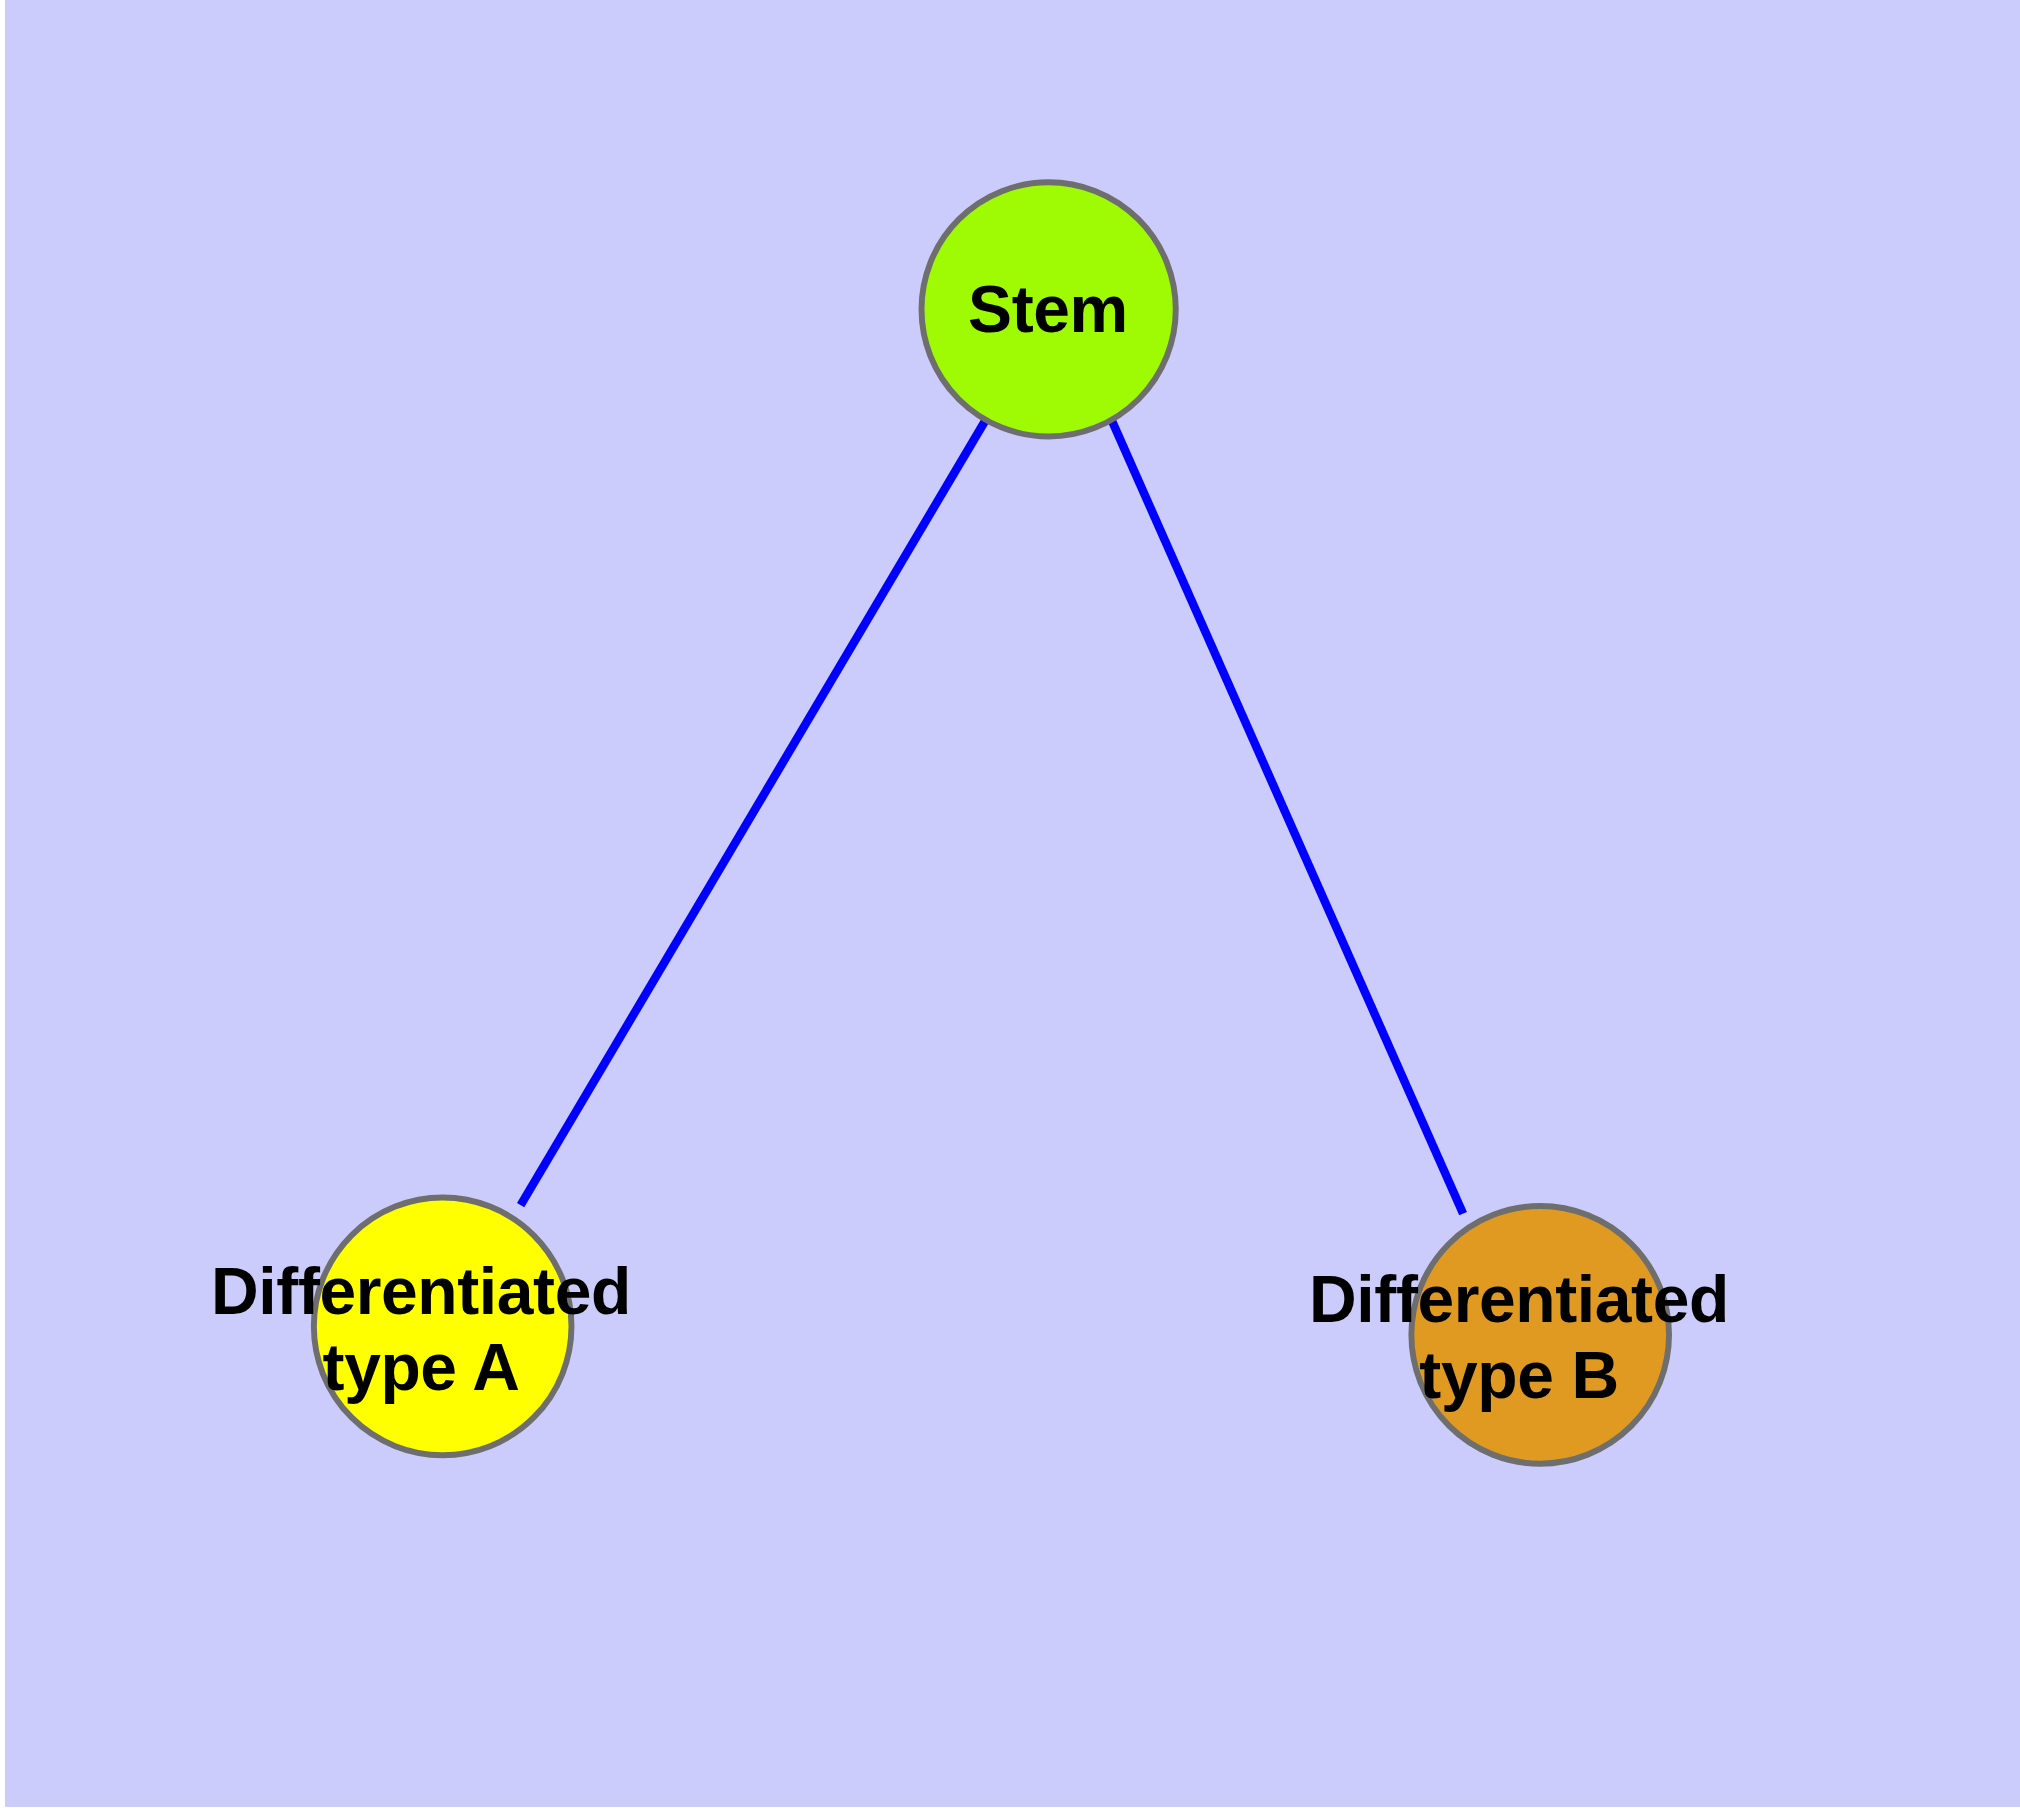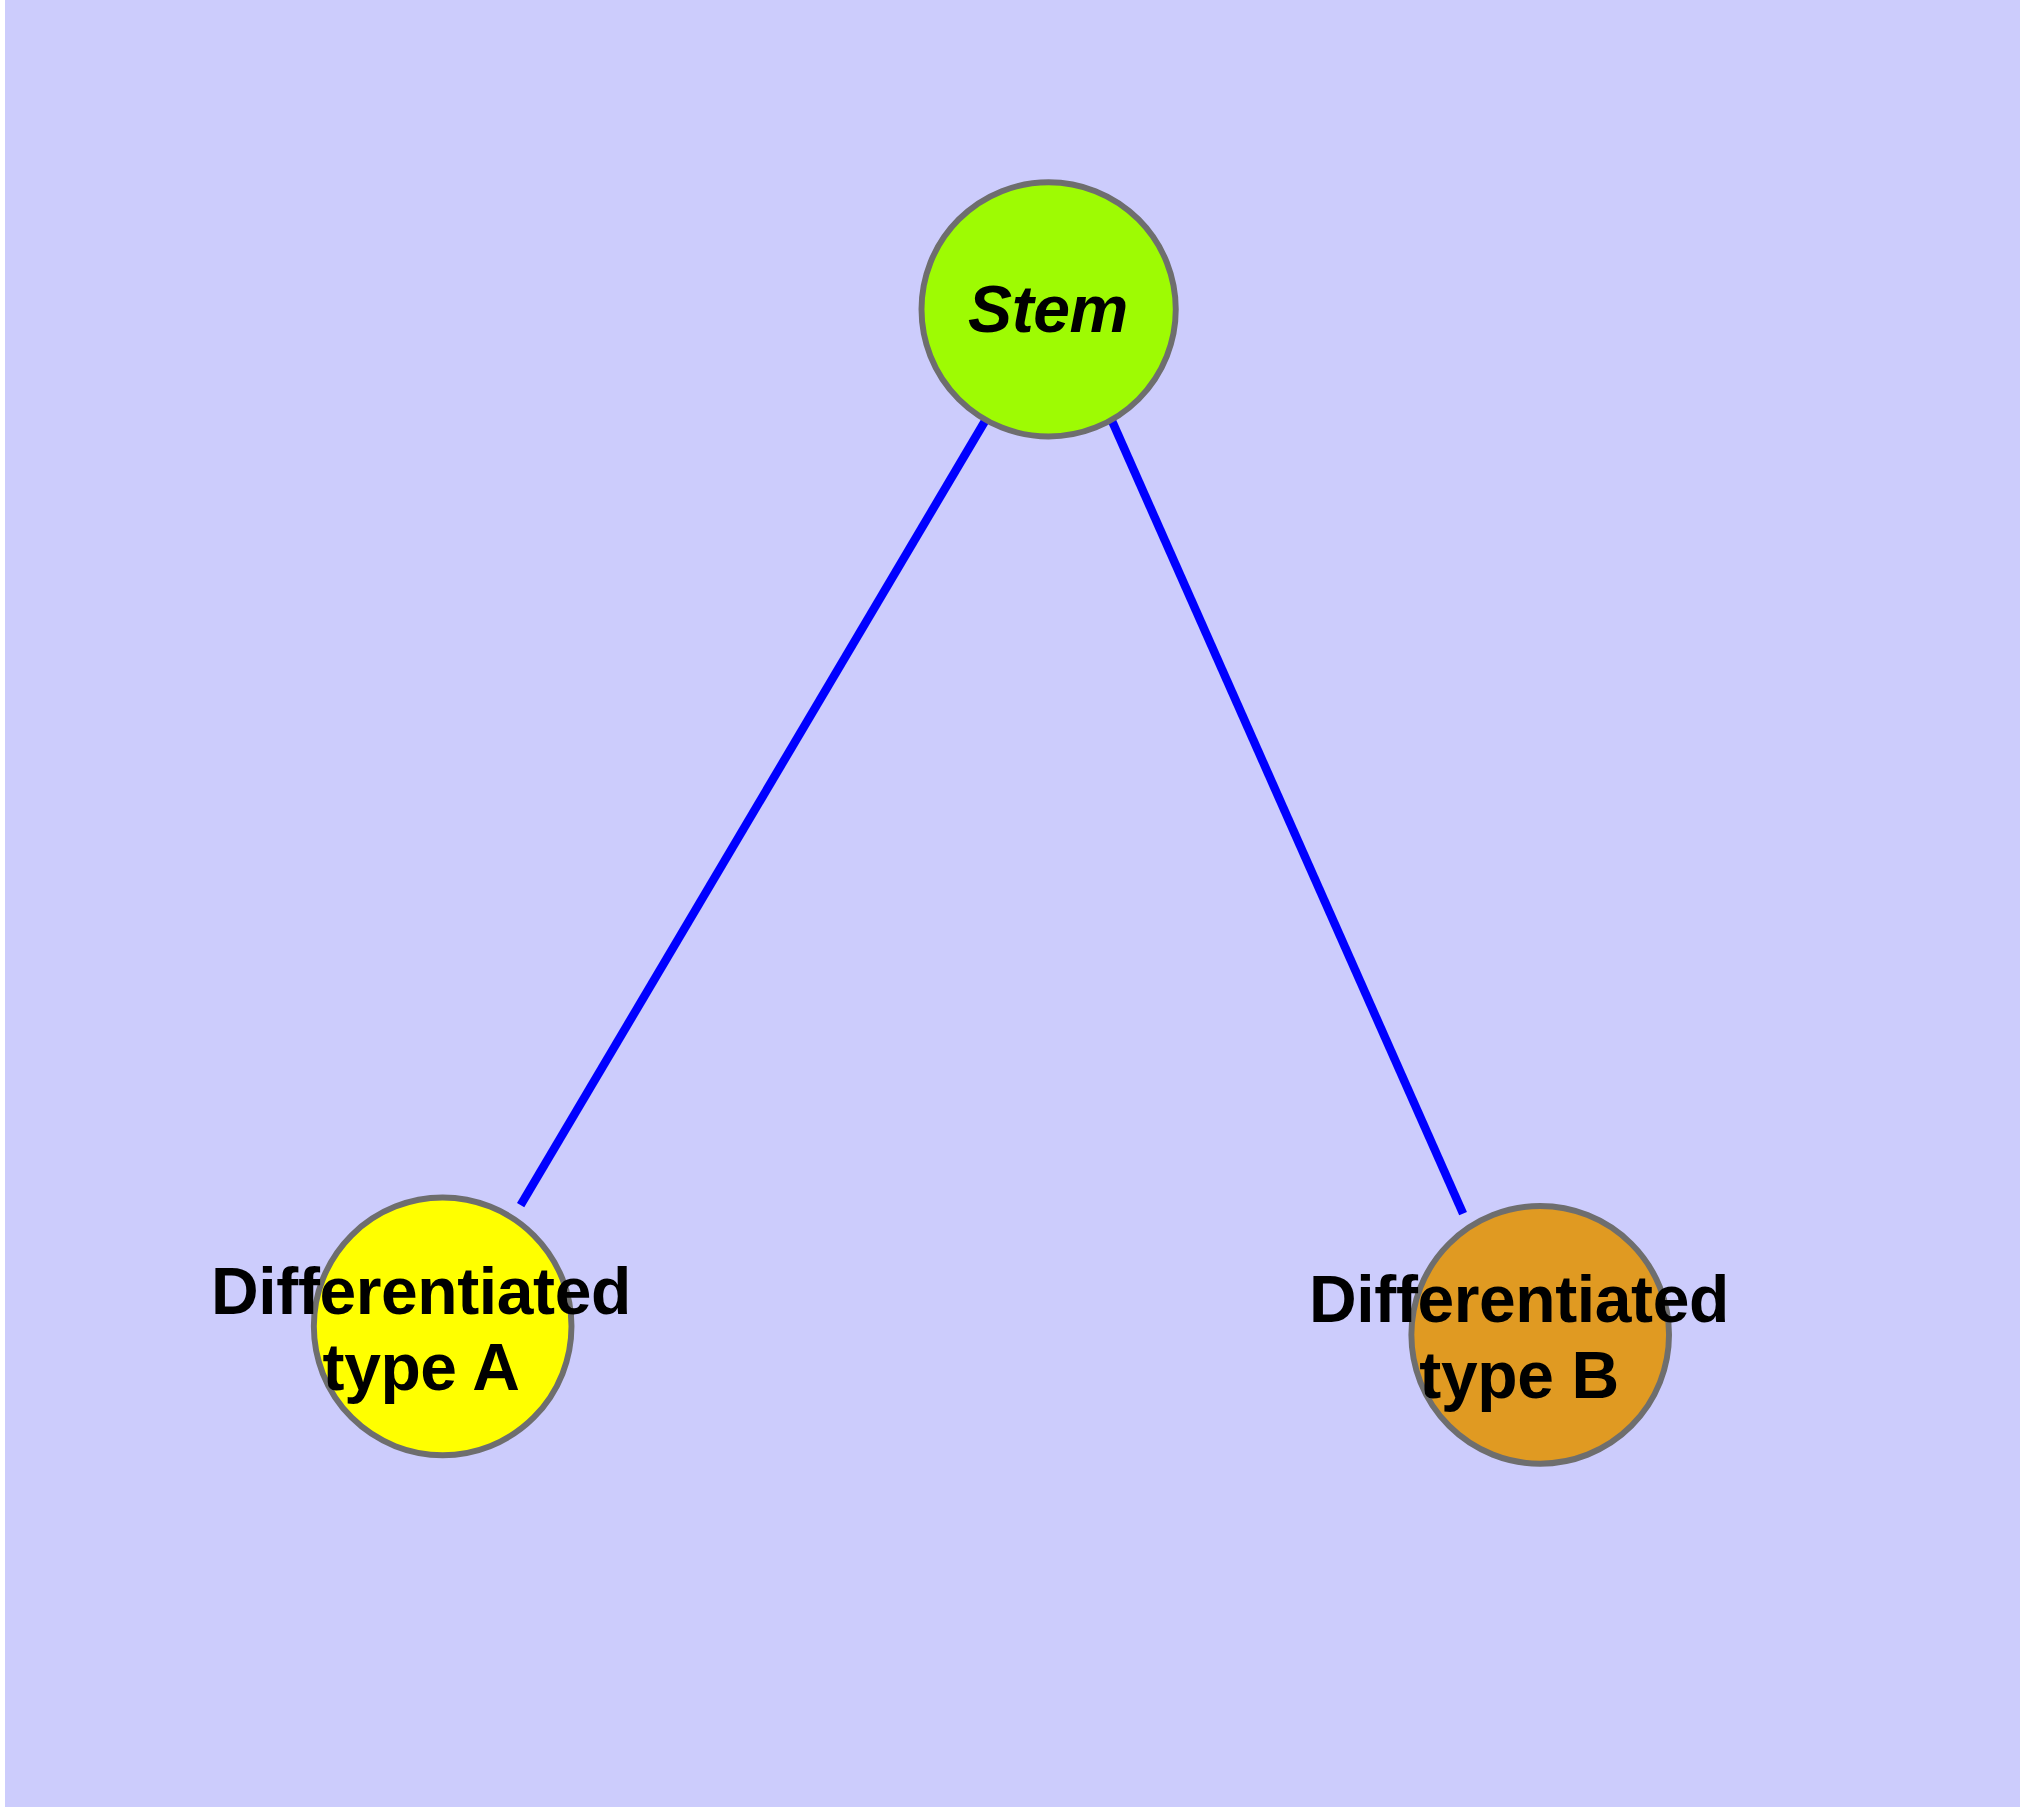--- a/index.html
+++ b/index.html
@@ -57,21 +57,21 @@
       <line x1="1311" y1="495" x2="1726" y2="1432" stroke="#0000ff" stroke-width="10" stroke-linecap="butt"></line>
     </g>
 
     <g>
       <circle cx="1237" cy="365" r="150" fill="#9efb03" stroke="#6e6e6e" stroke-width="7"></circle>
       <circle cx="522" cy="1565" r="152" fill="#ffff00" stroke="#6e6e6e" stroke-width="7"></circle>
       <circle cx="1817" cy="1575" r="152" fill="#e09a22" stroke="#6e6e6e" stroke-width="7"></circle>
     </g>
   </svg>
 
-  <div class="node-label" style="left: 1048px; top: 309px; color: rgb(0, 0, 0); font-size: 66px; font-style: italic;">Stem</div>
+  <div class="node-label" style="left: 1048px; top: 309px; color: rgb(0, 0, 0); font-size: 66px;">Stem</div>
 
   <div class="node-label" style="left: 421px; top: 1329px; color: rgb(0, 0, 0); font-size: 66px;">Differentiated
 type A</div>
 
   <div class="node-label" style="left: 1519px; top: 1337px; color: rgb(0, 0, 0); font-size: 66px;">Differentiated
 type B</div>
 
 </div>
 
 

